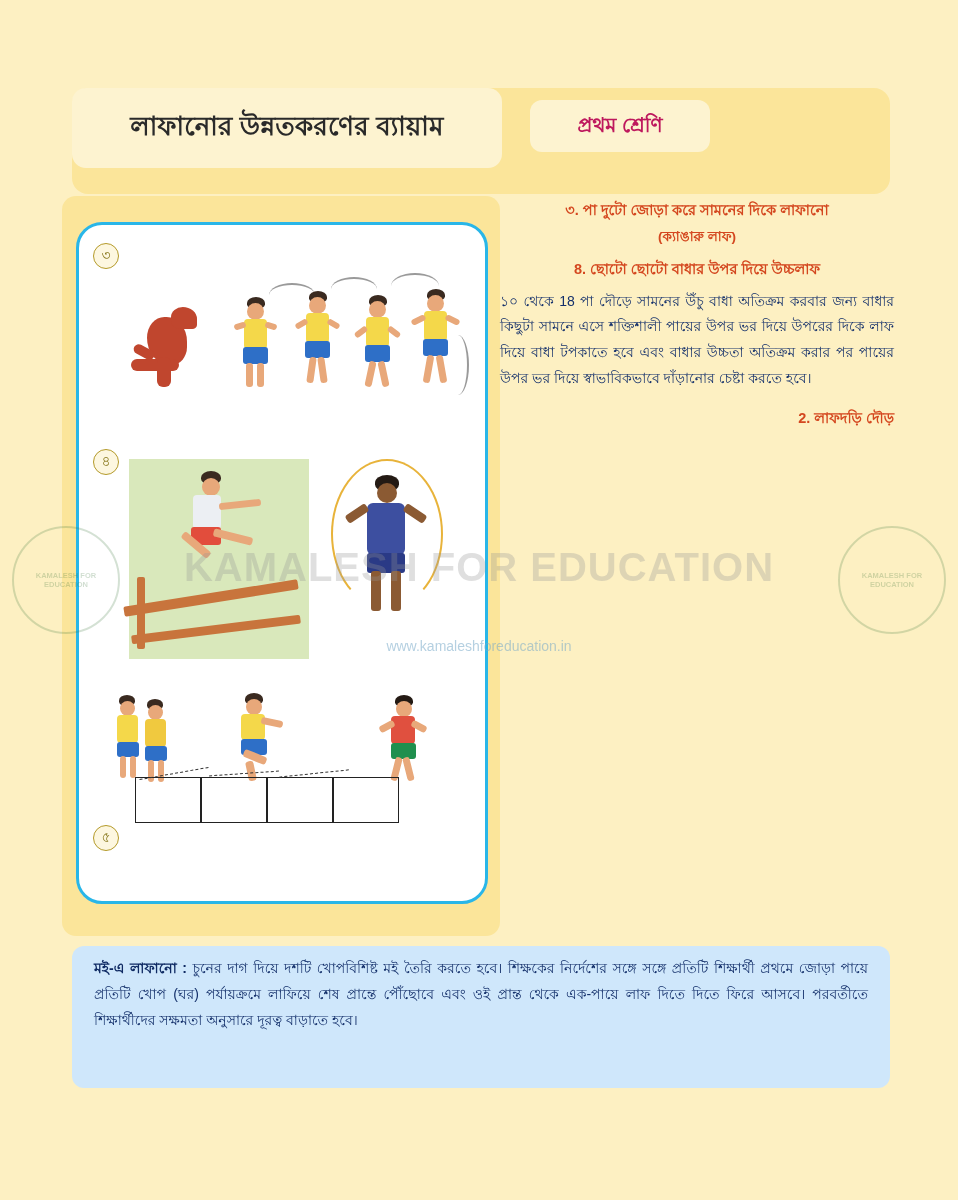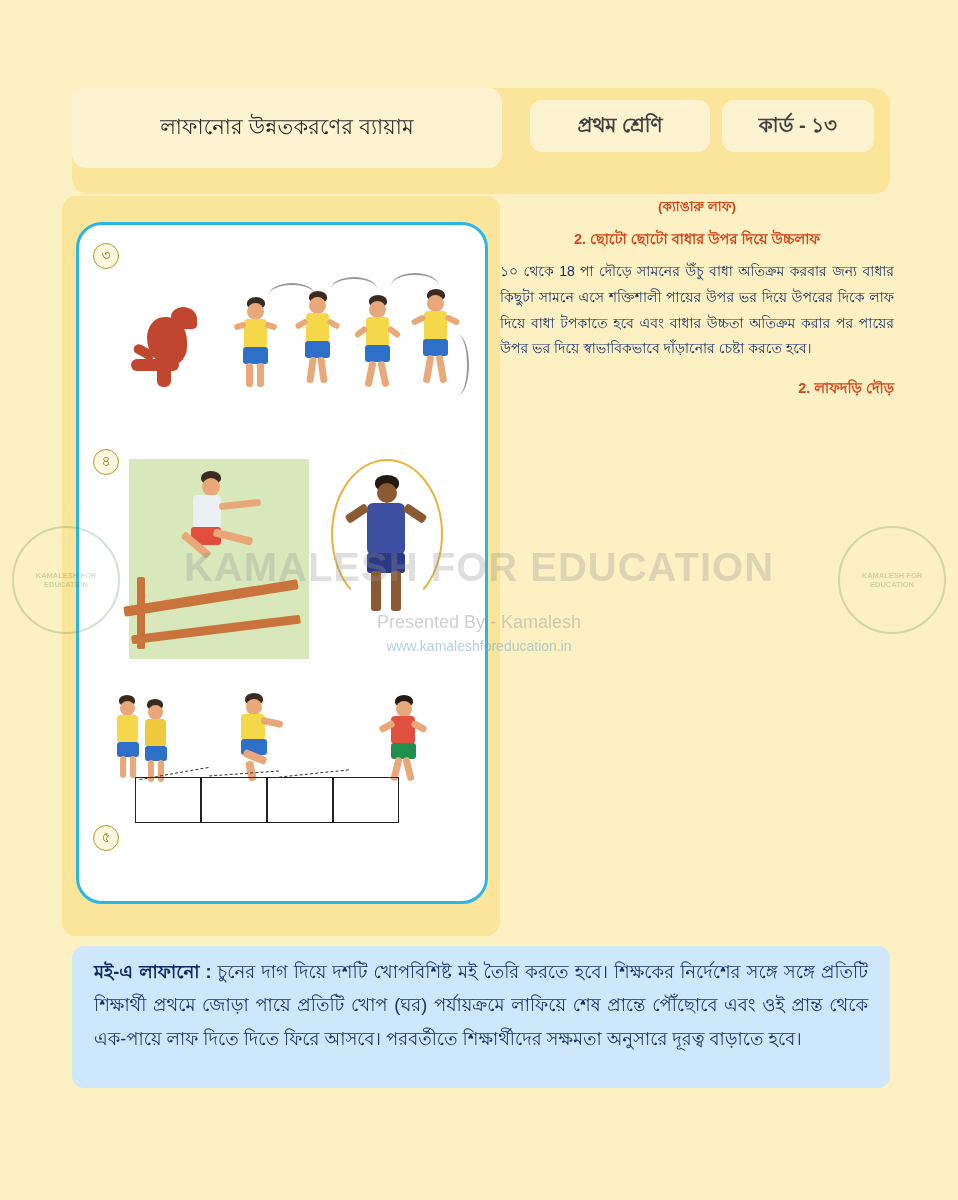--- a/index.html
+++ b/index.html
@@ -32,33 +32,33 @@
   }
   .title-plate {
     position: absolute;
     left: 72px; top: 88px;
     width: 430px; height: 80px;
     background: #fdf3d0;
     border-radius: 14px;
     display: flex; align-items: center; justify-content: center;
   }
   .title-text {
-    font-size: 21px;
-    font-weight: normal;
+    font-size: 26px;
+    font-weight: bold;
     color: #2a2a2a;
     letter-spacing: .2px;
   }
   .pill {
     position: absolute;
     top: 100px;
     height: 52px;
     background: #fdf3d0;
     border-radius: 12px;
     display: flex; align-items: center; justify-content: center;
-    color: #404040;
+    color: #be185d;
     font-weight: bold;
     font-size: 20px;
     text-align: center;
   }
   .pill-class { left: 530px; width: 180px; }
   .pill-card  { left: 722px; width: 152px; }
 
   
   .left-panel {
     position: absolute;
@@ -130,21 +130,21 @@
   }
   .bottom-title {
     text-align: center;
     color: #c0392b;
     font-weight: bold;
     font-size: 14px;
     margin: 2px 0 8px 0;
   }
   .bottom-text {
     color: #14306b;
-    font-size: 18px;
+    font-size: 14px;
     line-height: 1.85;
     text-align: justify;
   }
   .bottom-text b { color: #0f2a63; }
 
   
   .wm-text {
     position: absolute;
     left: 0; right: 0; top: 545px;
     text-align: center;
@@ -241,23 +241,20 @@
   <div class="header-band"></div>
 
   <div class="title-plate">
     <span class="title-text">লাফানোর উন্নতকরণের ব্যায়াম</span>
   </div>
 
   <div class="pill pill-class">
     <span>প্রথম শ্রেণি</span>
   </div>
 
-  <div class="pill pill-card">
-    <span>কার্ড - ১৩</span>
-  </div>
 
   <div class="left-panel"></div>
 
   <div class="illus-card">
 
     <div class="step-num" style="left:14px; top:18px;">৩</div>
 
     <div class="fig" style="left:52px; top:82px; width:78px; height:86px;">
       <div class="kangaroo" style="left:16px; top:10px; width:40px; height:48px;"></div>
       <div class="kangaroo" style="left:40px; top:0px; width:26px; height:22px; border-radius:50% 60% 20% 40%;"></div>
@@ -388,25 +385,26 @@
     <div class="hop-box" style="left:188px; top:552px; width:66px; height:46px;"></div>
     <div class="hop-box" style="left:254px; top:552px; width:66px; height:46px;"></div>
     <div class="dash-line" style="left:60px; top:548px; width:70px; transform:rotate(-10deg);"></div>
     <div class="dash-line" style="left:130px; top:548px; width:70px; transform:rotate(-4deg);"></div>
     <div class="dash-line" style="left:200px; top:548px; width:70px; transform:rotate(-6deg);"></div>
   </div>
 
   <div class="right-col">
 
     <div>
+      <p class="sec-head">৩. পা দুটো জোড়া করে সামনের দিকে লাফানো</p>
       <p class="sec-sub">(ক্যাঙারু লাফ)</p>
     </div>
 
     <div>
-      <p class="sec-head">2. ছোটো ছোটো বাধার উপর দিয়ে উচ্চলাফ</p>
+      <p class="sec-head">8. ছোটো ছোটো বাধার উপর দিয়ে উচ্চলাফ</p>
       <p class="body-text">১০ থেকে 18 পা দৌড়ে সামনের উঁচু বাধা অতিক্রম করবার জন্য বাধার কিছুটা সামনে এসে শক্তিশালী পায়ের উপর ভর দিয়ে উপরের দিকে লাফ দিয়ে বাধা টপকাতে হবে এবং বাধার উচ্চতা অতিক্রম করার পর পায়ের উপর ভর দিয়ে স্বাভাবিকভাবে দাঁড়ানোর চেষ্টা করতে হবে।</p>
     </div>
 
     <div>
       <p class="sec-head right">2.  লাফদড়ি দৌড়</p>
     </div>
   </div>
 
   <div class="bottom-box">
     <div class="bottom-text">
@@ -416,15 +414,14 @@
 
   <div class="wm-badge left">
     <div class="ring"></div>
     <div class="lbl">KAMALESH FOR EDUCATION</div>
   </div>
   <div class="wm-badge right">
     <div class="ring"></div>
     <div class="lbl">KAMALESH FOR EDUCATION</div>
   </div>
   <div class="wm-text">KAMALESH FOR EDUCATION</div>
-  <div class="wm-sub">Presented By - Kamalesh</div>
   <div class="wm-url">www.kamaleshforeducation.in</div>
 </div>
 
 </body></html>

